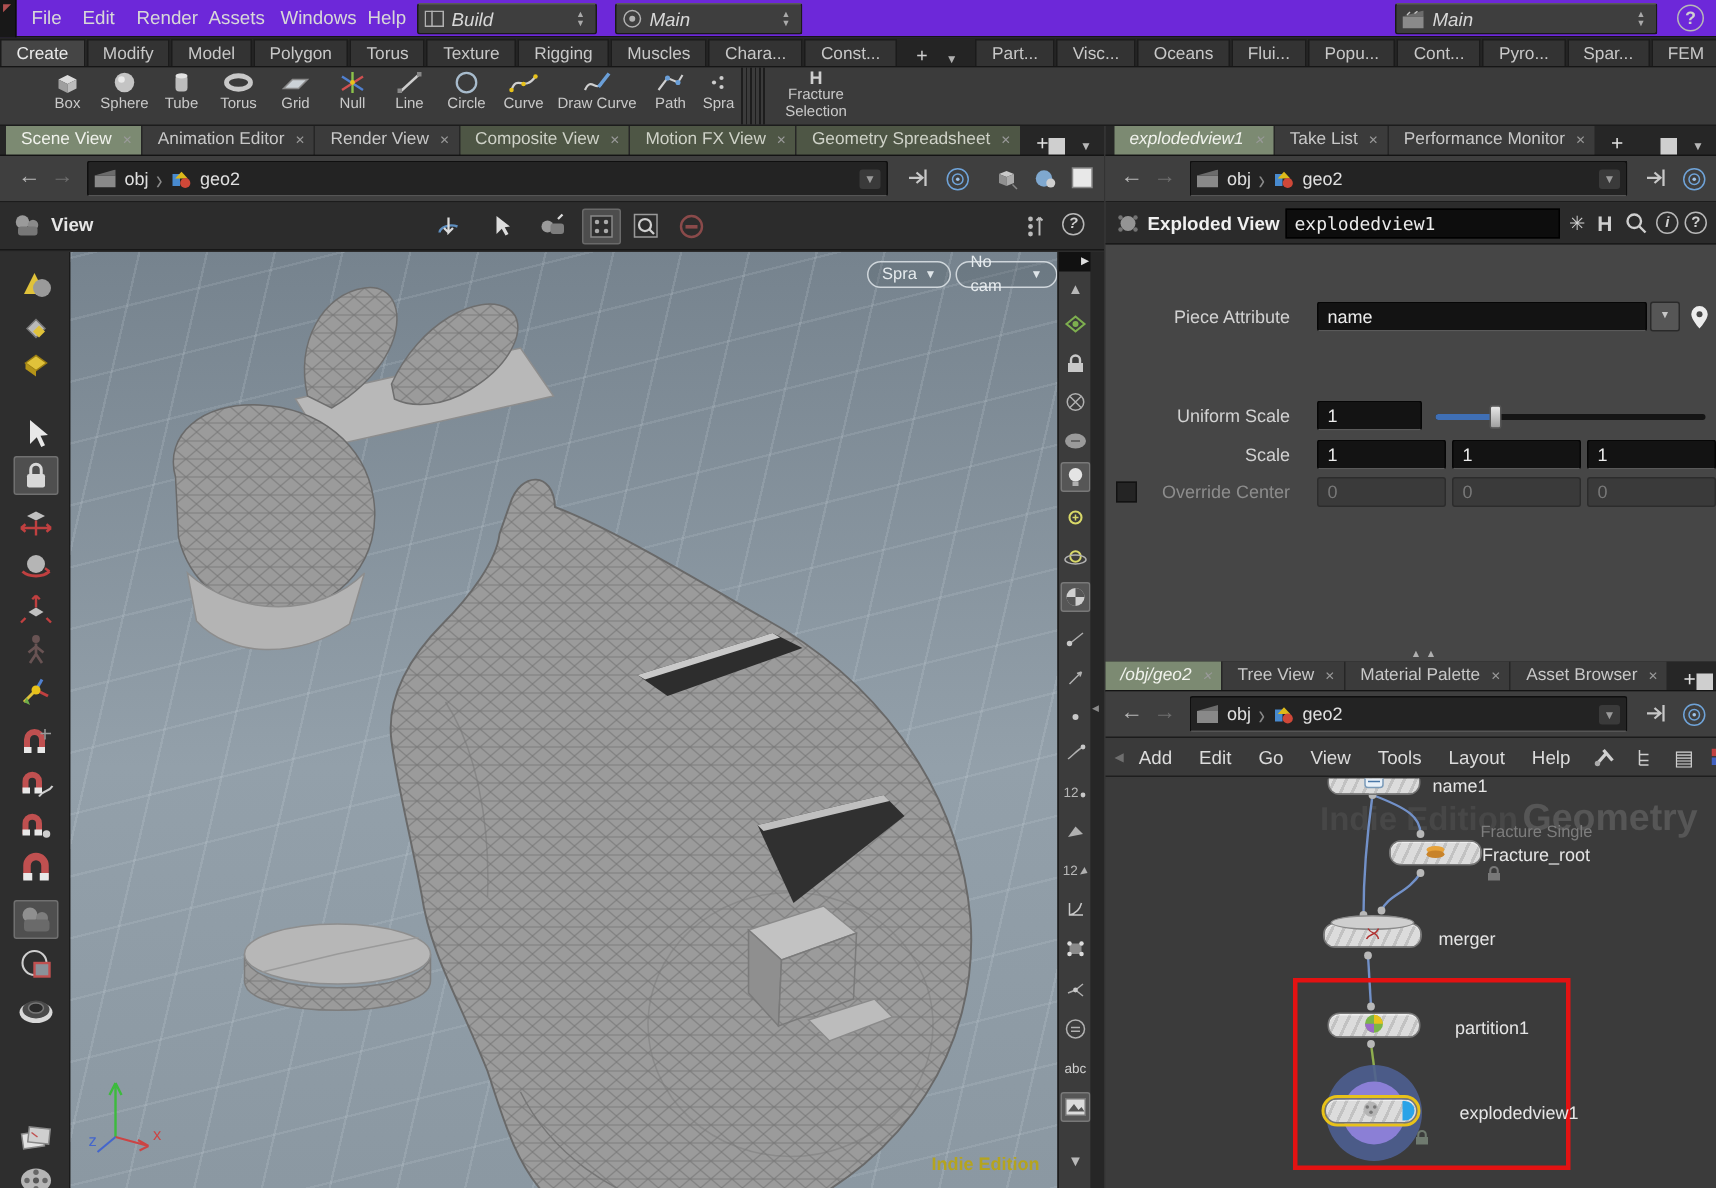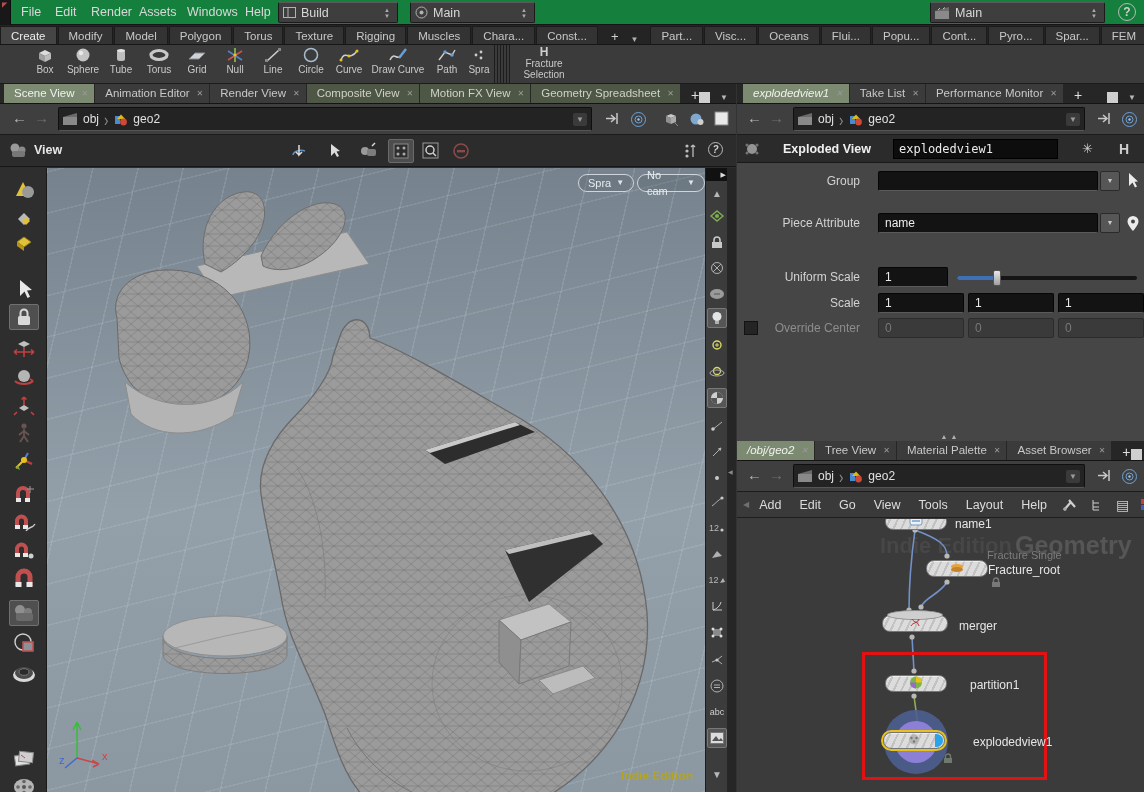--- a/index.html
+++ b/index.html
@@ -4,26 +4,26 @@
 <style>
   :root{
     --bg-dark:#2d2d2d; --bg-shelf:#3b3b3b; --bg-pane:#464646;
     --txt:#d6d6d6; --txt-dim:#9a9a9a;
   }
   *{box-sizing:border-box; margin:0; padding:0;}
   body{background:#1c1c1c; font-family:"Liberation Sans",sans-serif;}
   .app{position:relative; width:1144px; height:792px; overflow:hidden; background:#333; font-size:12px; color:var(--txt);}
 
   
-  .menubar{position:absolute; left:0; top:0; width:1144px; height:25px; background:#15803d; border-bottom:1px solid #151515;}
+  .menubar{position:absolute; left:0; top:0; width:1144px; height:25px; background:#6d28d9; border-bottom:1px solid #151515;}
   .corner-strip{position:absolute; left:0; top:0; width:11px; height:25px; background:#181818; border-right:1px solid #0c0c0c;}
   .corner-strip:before{content:"◤"; color:#b05050; font-size:7px; position:absolute; left:2px; top:1px;}
   .mi{position:absolute; top:0; height:25px; line-height:25px; padding:0 9px; color:#d8d8d8; font-size:12.5px; cursor:default;}
   .combo{position:absolute; top:2px; height:21px; background:#3e3e3e; border:1px solid #1a1a1a; border-top-color:#5a5a5a; border-radius:2px; display:flex; align-items:center; padding:0 4px; color:#d8d8d8;}
-  .combo .lbl{flex:1; padding-left:5px; font-size:12.5px;}
+  .combo .lbl{flex:1; padding-left:5px; font-size:12.5px;font-style:italic;}
   .spin{display:flex; flex-direction:column; align-items:center; font-size:6px; color:#aaa; line-height:6px; padding:0 3px;}
   .helpbtn{position:absolute; right:8px; top:3px; width:18px; height:18px; border:1.5px solid #b8b8b8; border-radius:50%; color:#cfcfcf; text-align:center; line-height:16px; font-size:12px; font-weight:bold;}
 
   
   .shelftabs{position:absolute; left:0; top:25px; width:1144px; height:20px; background:#242424; border-bottom:1px solid #161616; display:flex; align-items:flex-end;}
   .stab{height:18px; line-height:18px; padding:0 10px; background:#333; border:1px solid #1b1b1b; border-bottom:none; color:#c8c8c8; font-size:11.5px; margin-right:1px; white-space:nowrap;}
   .stab.on{background:#454545; color:#ececec;}
   .grip{width:14px; height:16px; margin:0 3px; background:repeating-linear-gradient(90deg,#161616 0 1px,transparent 1px 3px);}
   .sbar-btn{color:#d0d0d0; padding:0 6px; font-size:13px;}
   .sbar-caret{color:#b0b0b0; font-size:8px; padding:0 6px;}
@@ -75,21 +75,21 @@
   .indie{position:absolute; right:12px; bottom:9px; font-size:12px; font-weight:bold; color:var(--indie_yellow,#b5a41e);}
   .rstrip{position:absolute; left:705px; top:0; width:22px; height:624px; background:#3c3c3c; border-left:1px solid #1d1d1d;}
   .rs{position:absolute; left:1px; width:20px; height:20px; display:flex; align-items:center; justify-content:center; color:#b8b8b8; font-size:10px;}
   .rs.hl{background:#565656; border:1px solid #787878; border-radius:2px;}
   .rs-top{position:absolute; left:0; top:0; width:22px; height:13px; background:#111; color:#ddd; font-size:7px; text-align:right; line-height:13px; padding-right:2px;}
   .redge{position:absolute; left:727px; top:0; width:9px; height:624px; background:#262626;}
   .redge:before{content:"◀"; position:absolute; top:300px; left:1px; font-size:6px; color:#8a8a8a;}
 
   
   .parmpane{position:absolute; left:737px; top:84px; width:407px; height:357px; background:#464646;}
-  .parmhead{position:absolute; left:0; top:51px; width:100%; height:28px; background:#2b2b2b; border-bottom:1px solid #191919; display:flex; align-items:center; padding:0 6px; gap:22px;}
+  .parmhead{position:absolute; left:0; top:51px; width:100%; height:28px; background:#2b2b2b; border-bottom:1px solid #191919; display:flex; align-items:center; padding:0 6px; gap:4px;}
   .nodetype{font-weight:bold; color:#f0f0f0; font-size:12.5px; white-space:nowrap;}
   .namefield{height:20px; flex:1; background:#0d0d0d; border:1px solid #000; color:#ececec; font-family:"DejaVu Sans Mono",monospace; font-size:12px; line-height:18px; padding:0 5px;}
   .ph-ico{color:#cfcfcf; font-size:13px; padding:0 2px; display:flex; align-items:center;}
   .circ{width:15px; height:15px; border:1.3px solid #b8b8b8; border-radius:50%; font-size:10px; line-height:13px; text-align:center; color:#cfcfcf; font-style:italic; font-weight:bold;}
   .parms{position:absolute; left:0; top:79px; width:100%; height:278px;}
   .prow{position:absolute; height:20px; width:100%;}
   .plabel{position:absolute; left:0; width:123px; text-align:right; line-height:20px; color:#d2d2d2; font-size:12px;}
   .plabel.dis{color:#8d8d8d;}
   .pfield{position:absolute; height:20px; background:#131313; border:1px solid #060606; border-bottom-color:#5a5a5a; color:#ececec; font-size:12px; line-height:18px; padding:0 6px; border-radius:2px;}
   .pfield.dis{background:#3a3a3a; color:#787878; border-color:#2c2c2c;}
@@ -849,29 +849,21 @@
       <span class="ph-ico">
           <svg width="15" height="15">
             <circle cx="6.5" cy="6.5" r="4.5" fill="none" stroke="#cfcfcf" stroke-width="1.6"></circle>
             <line x1="10" y1="10" x2="14" y2="14" stroke="#cfcfcf" stroke-width="1.6"></line>
           </svg>
         </span>
       <span class="circ">i</span>
       <span class="circ" style="font-style:normal">?</span>
     </div>
     <div class="parms">
-      <div class="prow" style="top:8px">
-        <span class="plabel">Group</span>
-        <div class="pfield" style="left:141px; width:220px"><span></span></div>
-        <div class="ddbtn" style="left:363px">▼</div>
-        <span style="position:absolute; left:388px; top:1px"><svg width="16" height="18">
-              <path d="M4 1 L4 14 L7.5 10.5 L10 15.5 L12 14.5 L9.5 9.8 L13 9.4 Z" fill="#ececec"></path>
-            </svg></span>
-      </div>
-      <div class="prow" style="top:50px">
+      <div class="prow" style="top:38px">
         <span class="plabel">Piece Attribute</span>
         <div class="pfield" style="left:141px; width:220px"><span>name</span></div>
         <div class="ddbtn" style="left:363px">▼</div>
         <span style="position:absolute; left:389px; top:2px"><svg width="14" height="17">
               <path d="M7 1 a5.5 5.5 0 0 1 5.5 5.5 C12.5 10 7 16 7 16 C7 16 1.5 10 1.5 6.5 A5.5 5.5 0 0 1 7 1 Z" fill="#ececec"></path>
               <circle cx="7" cy="6.5" r="2" fill="#464646"></circle>
             </svg></span>
       </div>
       <div class="prow" style="top:104px">
         <span class="plabel">Uniform Scale</span>

